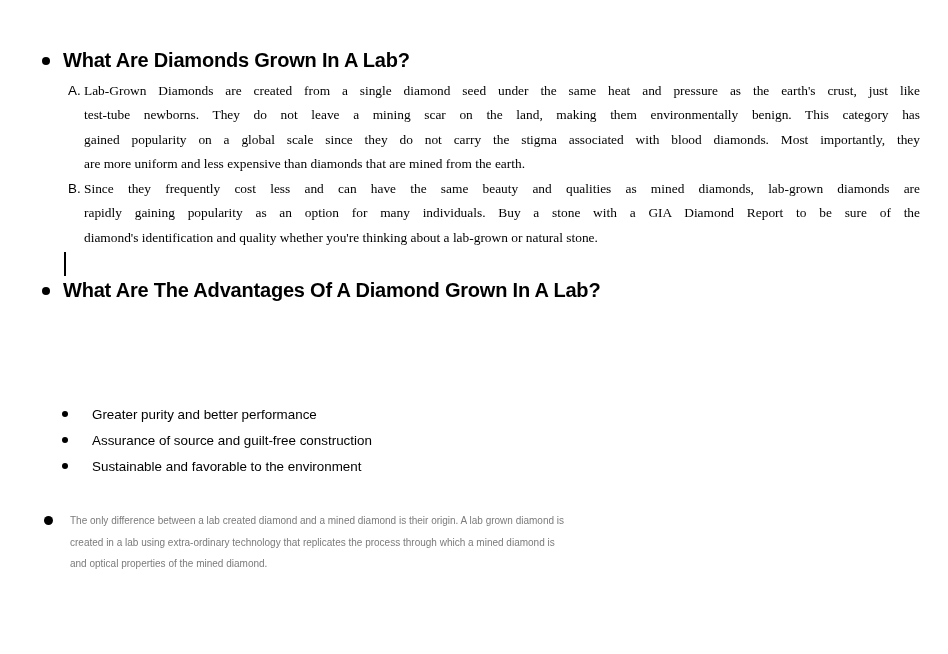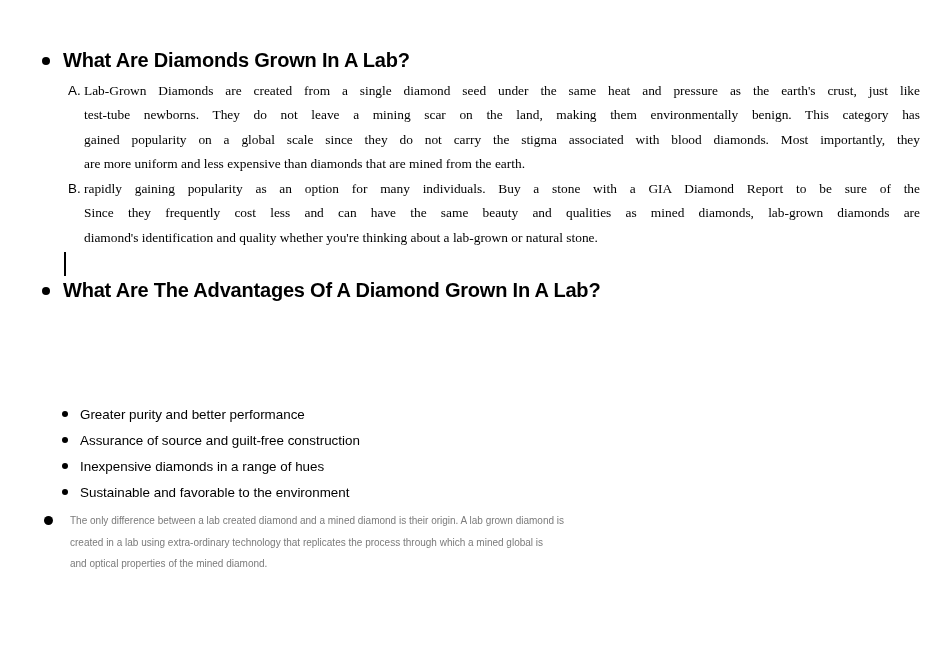--- a/index.html
+++ b/index.html
@@ -75,20 +75,21 @@
   .intro .pline {
     line-height: 34px;
     white-space: nowrap;
   }
   
   .adv-list { left: 62px; top: 377px; }
   .adv-item {
     display: flex;
     align-items: center;
     height: 26px;
+    gap: 12px;
   }
   .adv-item .dot { width: 6px; height: 6px; margin-right: 12px; }
   .adv-text { font-size: 13.4px; white-space: nowrap; }
   
   .conclusion {
     left: 44px;
     top: 486px;
     display: flex;
     align-items: flex-start;
   }
@@ -116,22 +117,22 @@
       <div class="pline just">Lab-Grown Diamonds are created from a single diamond seed under the same heat and pressure as the earth's crust, just like</div>
       <div class="pline just">test-tube newborns. They do not leave a mining scar on the land, making them environmentally benign. This category has</div>
       <div class="pline just">gained popularity on a global scale since they do not carry the stigma associated with blood diamonds. Most importantly, they</div>
       <div class="pline last">are more uniform and less expensive than diamonds that are mined from the earth.</div>
     </div>
   </div>
 
   <div class="abs letter-item" style="top:153px;">
     <div class="letter-marker">B.</div>
     <div class="letter-lines">
+      <div class="pline just">Since they frequently cost less and can have the same beauty and qualities as mined diamonds, lab-grown diamonds are</div>
       <div class="pline just">rapidly gaining popularity as an option for many individuals. Buy a stone with a GIA Diamond Report to be sure of the</div>
-      <div class="pline just">Since they frequently cost less and can have the same beauty and qualities as mined diamonds, lab-grown diamonds are</div>
       <div class="pline last">diamond's identification and quality whether you're thinking about a lab-grown or natural stone.</div>
     </div>
   </div>
 
   <div class="abs caret"></div>
 
   <div class="abs heading-row" style="top:255px;">
     <span class="dot"></span>
     <span class="heading-text">What Are The Advantages Of A Diamond Grown In A Lab?</span>
   </div>
@@ -141,30 +142,26 @@
     <div class="adv-item">
       <span class="dot"></span>
       <span class="adv-text">Greater purity and better performance</span>
     </div>
     <div class="adv-item">
       <span class="dot"></span>
       <span class="adv-text">Assurance of source and guilt-free construction</span>
     </div>
     <div class="adv-item">
       <span class="dot"></span>
-      <span class="adv-text">Inexpensive diamonds in a range of hues</span>
-    </div>
-    <div class="adv-item">
-      <span class="dot"></span>
       <span class="adv-text">Sustainable and favorable to the environment</span>
     </div>
   </div>
 
   <div class="abs conclusion">
     <span class="dot"></span>
     <div class="conc-lines">
       <div class="conc-line">The only difference between a lab created diamond and a mined diamond is their origin. A lab grown diamond is</div>
-      <div class="conc-line">created in a lab using extra-ordinary technology that replicates the process through which a mined global is</div>
+      <div class="conc-line">created in a lab using extra-ordinary technology that replicates the process through which a mined diamond is</div>
       <div class="conc-line">and optical properties of the mined diamond.</div>
     </div>
   </div>
 
 </div>
 
 </body></html>

